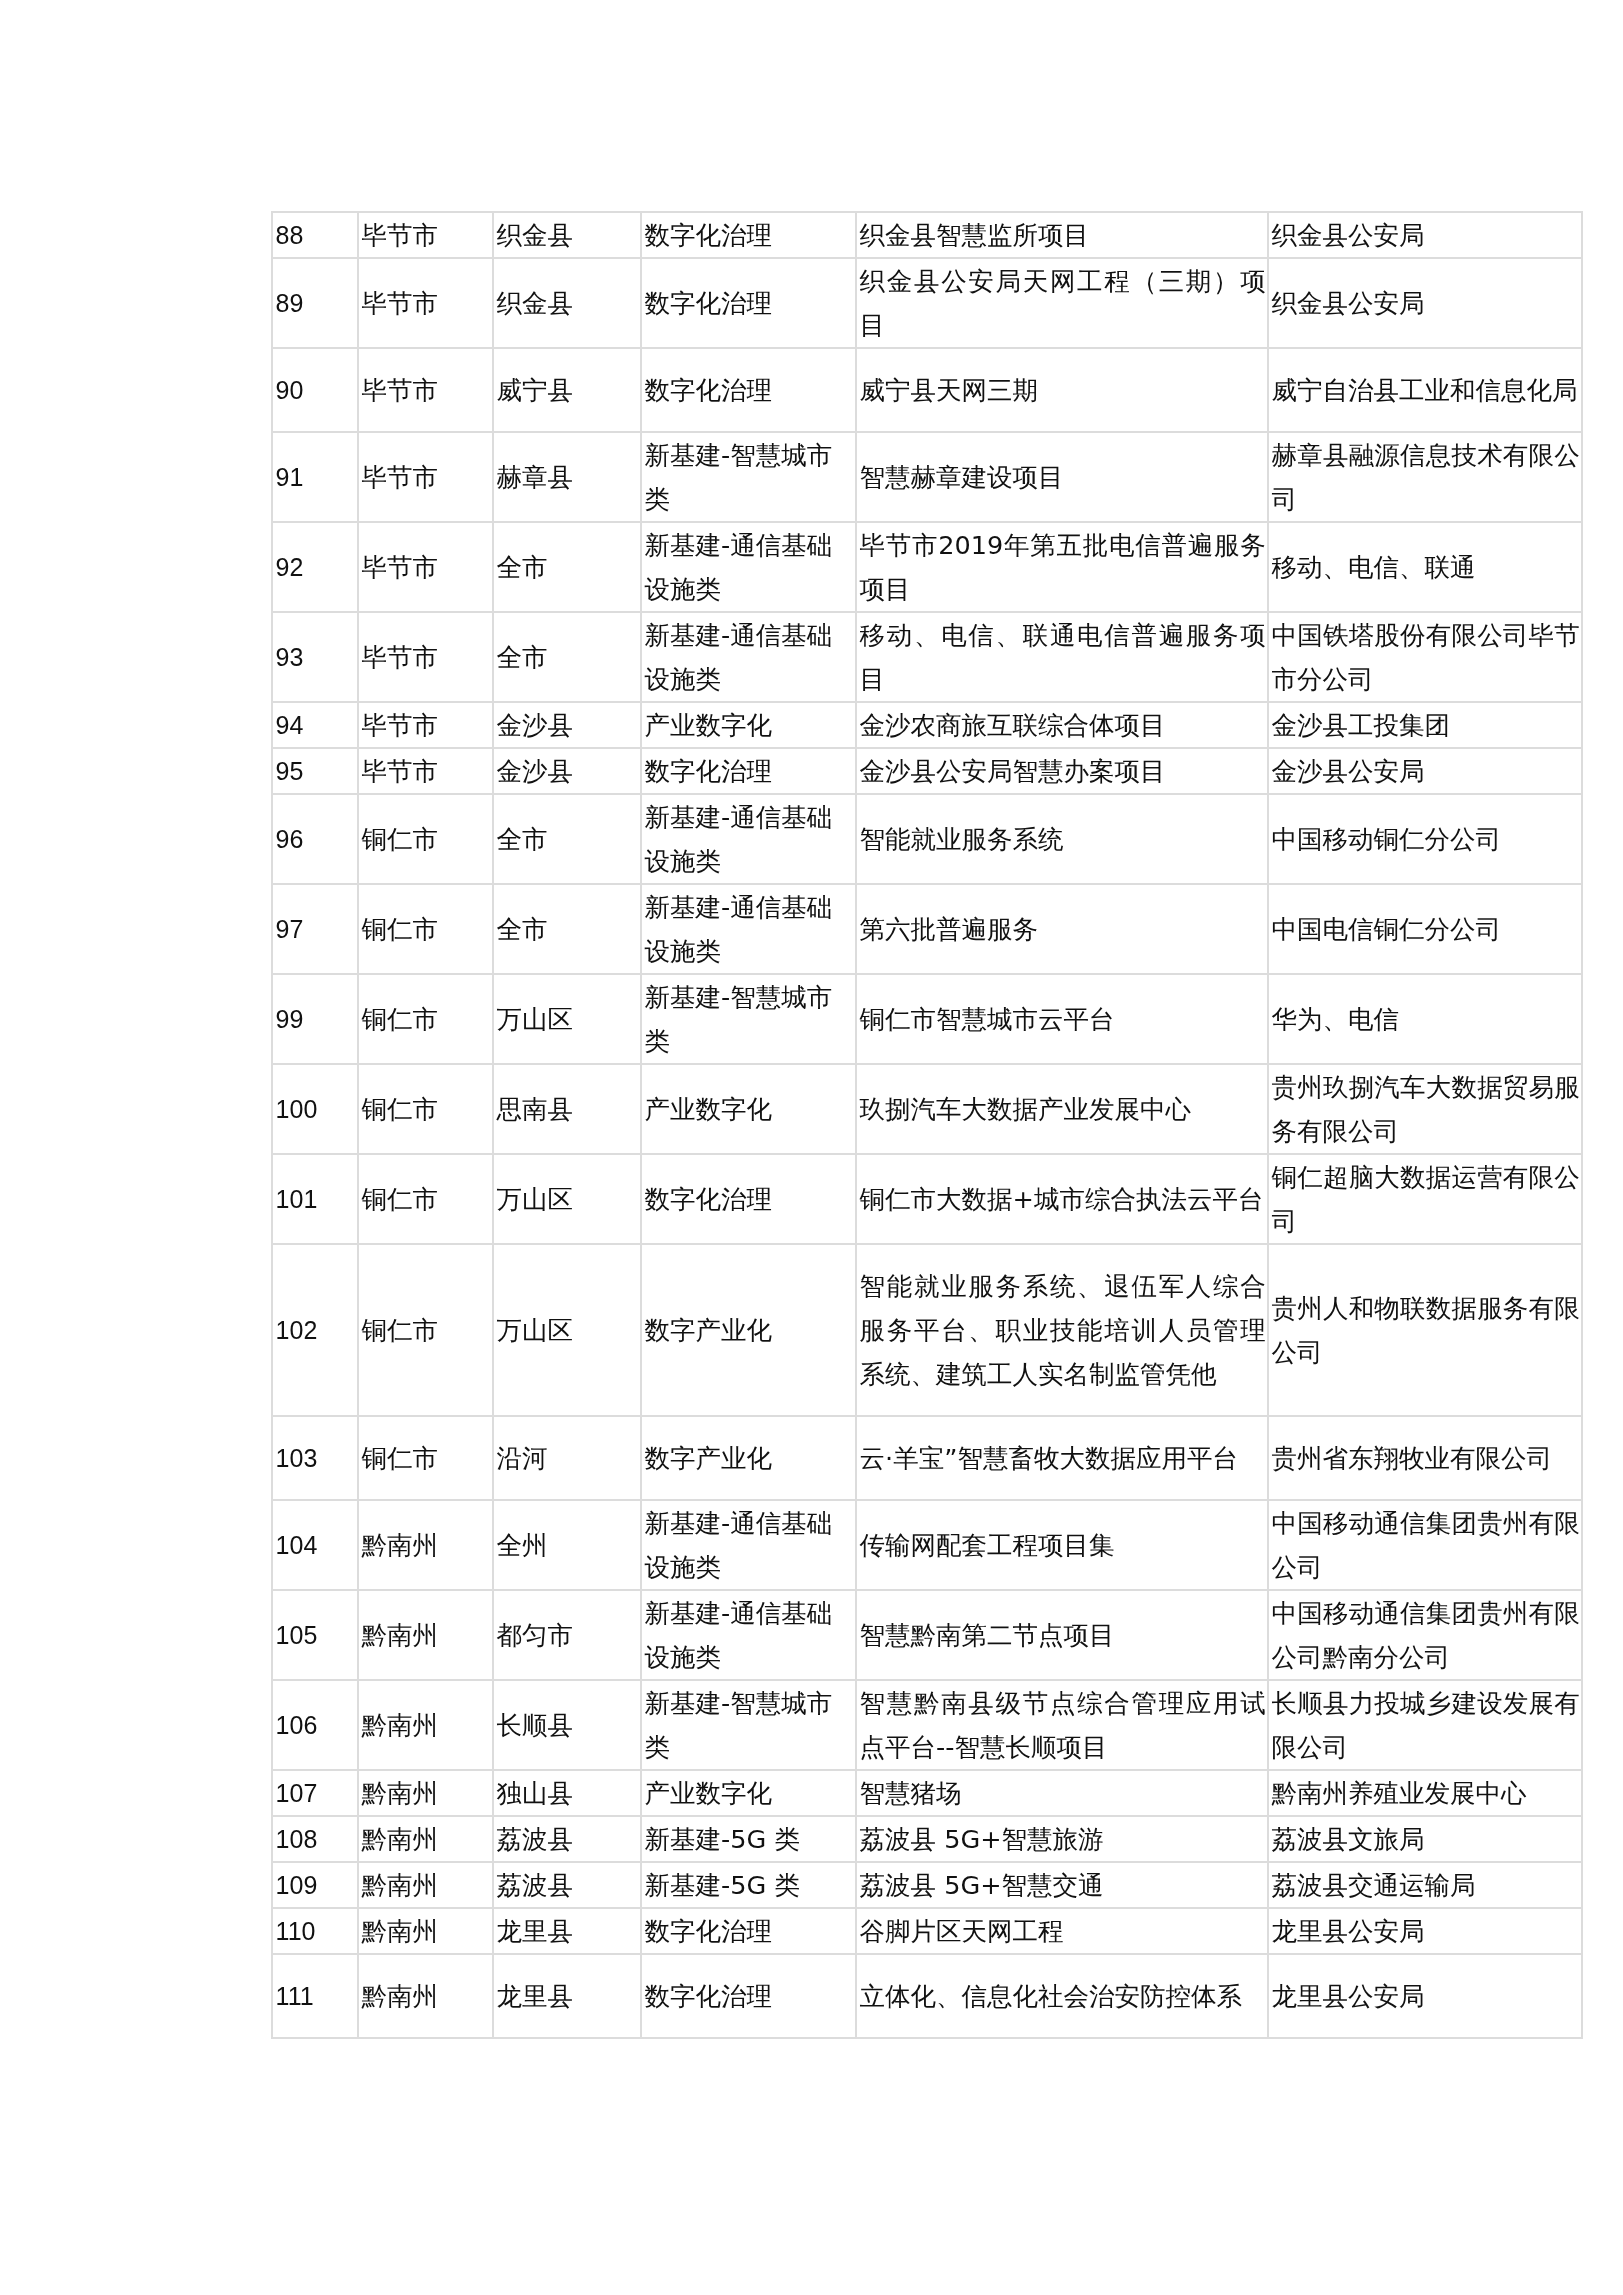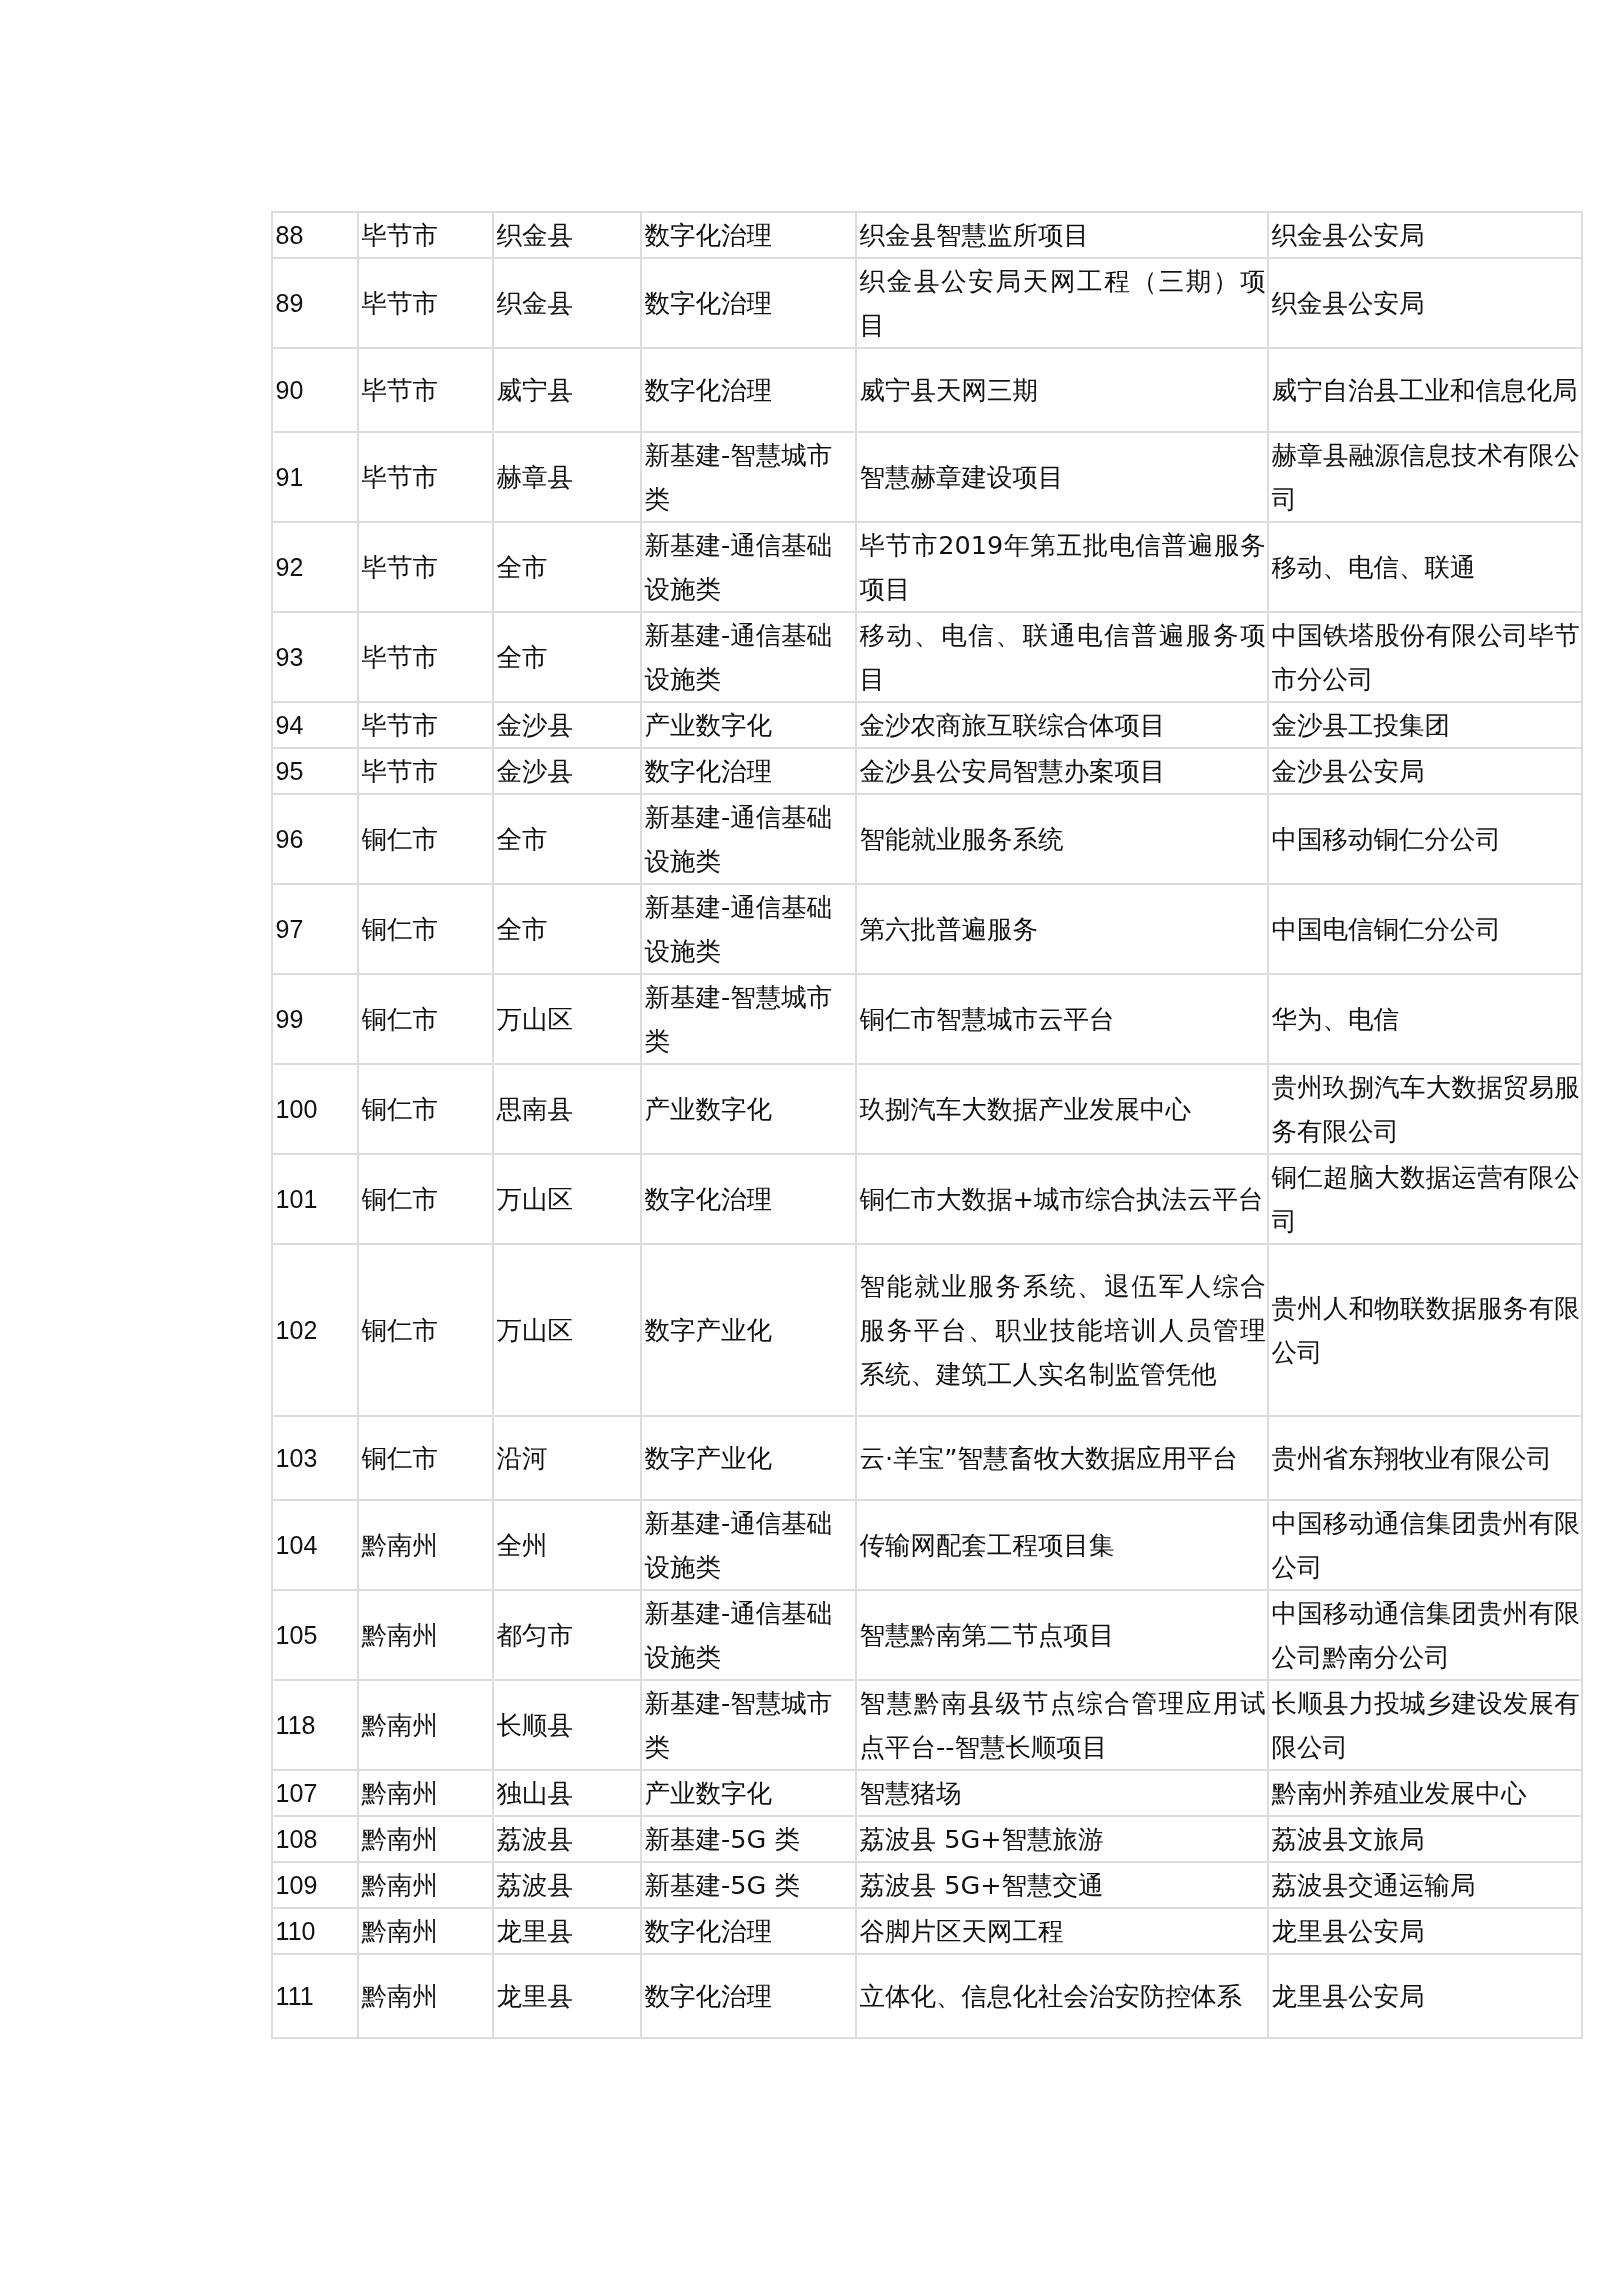--- a/index.html
+++ b/index.html
@@ -188,21 +188,21 @@
   <tr class="h2">
     <td class="num">105</td>
     <td>黔南州</td>
     <td>都匀市</td>
     <td>新基建-通信基础设施类</td>
     <td class="spread">智慧黔南第二节点项目</td>
     <td class="spread">中国移动通信集团贵州有限公司黔南分公司</td>
   </tr>
 
   <tr class="h2">
-    <td class="num">118</td>
+    <td class="num">106</td>
     <td>黔南州</td>
     <td>长顺县</td>
     <td>新基建-智慧城市类</td>
     <td class="spread">智慧黔南县级节点综合管理应用试点平台--智慧长顺项目</td>
     <td class="spread">长顺县力投城乡建设发展有限公司</td>
   </tr>
 
   <tr class="h1">
     <td class="num">107</td>
     <td>黔南州</td>

